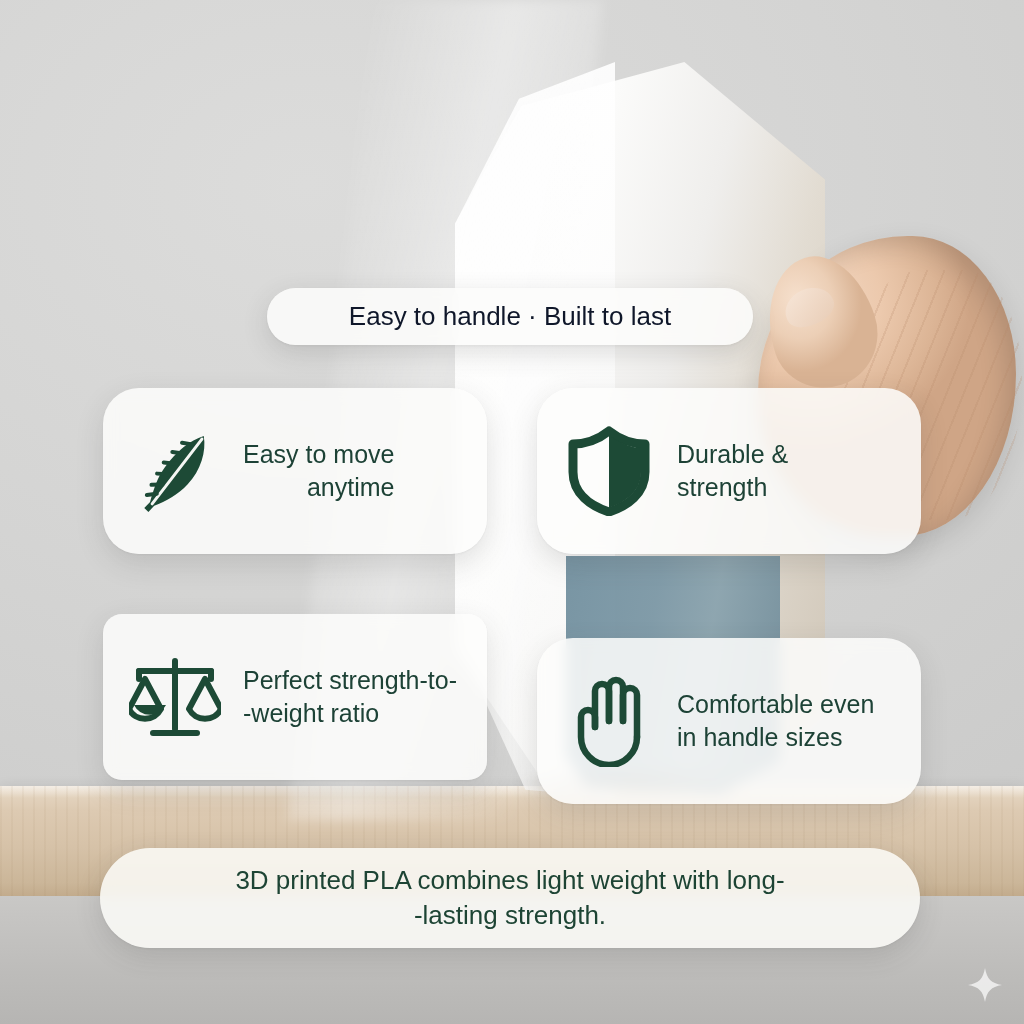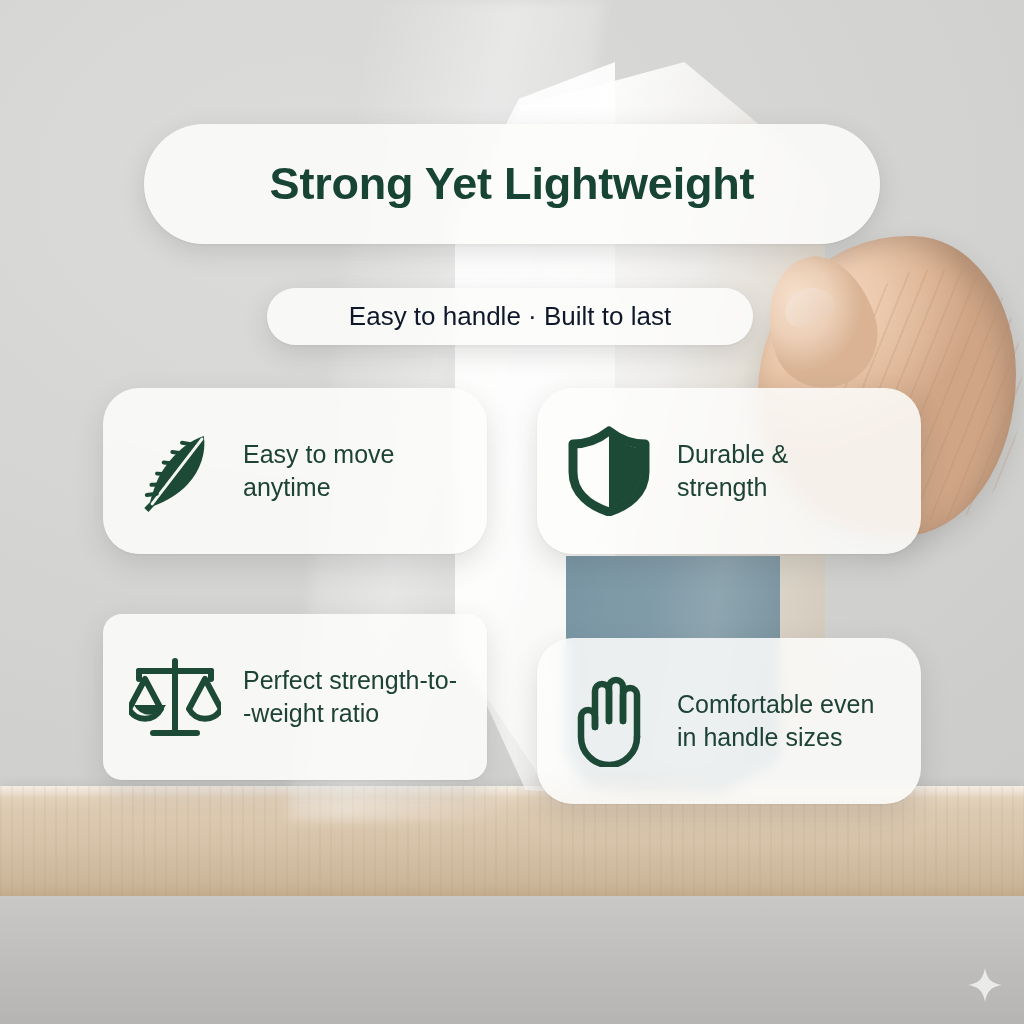--- a/index.html
+++ b/index.html
@@ -124,21 +124,21 @@
 
   .card{
     position:absolute;width:384px;height:166px;border-radius:36px;
     display:flex;align-items:center;gap:22px;
     padding:0 26px;box-sizing:border-box;
     background:rgba(253,253,252,.86);
     backdrop-filter:blur(7px);
     -webkit-backdrop-filter:blur(7px);
     box-shadow:0 10px 28px rgba(60,60,60,.15), 0 1px 3px rgba(0,0,0,.05);
   }
-  #card-1{left:103px;top:388px;}
+  #card-1{left:103px;top:388px;text-align:right;}
   #card-2{left:537px;top:388px;}
   #card-3{left:103px;top:614px;border-radius:19px;}
   #card-4{left:537px;top:614px;margin-top:24px;}
 
   .card-icon{width:92px;min-width:92px;height:96px;display:flex;align-items:center;justify-content:center;}
   .card-label{
     font-size:25px;line-height:1.33;color:#1d4236;font-weight:400;
     white-space:nowrap;
   }
 
@@ -172,23 +172,20 @@
   <div class="obj-shadow"></div>
 
   <div class="hand"></div>
   <div class="knuckles"></div>
   <div class="thumb"></div>
   <div class="nail"></div>
   <div class="glare"></div>
 
   <div class="ui">
 
-    <div class="pill title-pill">
-      <div class="title-text">Strong Yet Lightweight</div>
-    </div>
 
     <div class="pill sub-pill">
       <div class="sub-text">Easy to handle · Built to last</div>
     </div>
 
     <div class="card" id="card-1">
       <span class="card-icon">
         <svg width="84" height="88" viewBox="0 0 84 88" aria-hidden="true">
           <g transform="rotate(-2 42 44)">
             <path d="M72 10 C74 26 68 44 54 58 C44 68 32 74 20 78 L14 84 L10 80 L16 74
@@ -249,20 +246,26 @@
             <path d="M28 52 V42 a7 7 0 0 0 -14 0 v20 a28 28 0 0 0 28 28 h0 a28 28 0 0 0 28 -28"></path>
           </g>
         </svg>
       </span>
       <span class="card-label">
         <span>Comfortable even</span><br>
         <span>in handle sizes</span>
       </span>
     </div>
 
+    <div class="pill foot-pill">
+      <div class="foot-text">
+        <span>3D printed PLA combines light weight with long-</span><br>
+        <span>-lasting strength.</span>
+      </div>
+    </div>
 
     <span class="sparkle">
       <svg width="34" height="34" viewBox="0 0 34 34" aria-hidden="true">
         <path d="M17 0 C19 11 23 15 34 17 C23 19 19 23 17 34 C15 23 11 19 0 17 C11 15 15 11 17 0 Z" fill="#ffffff" opacity="0.92"></path>
       </svg>
     </span>
 
   </div>
 </div>
 

